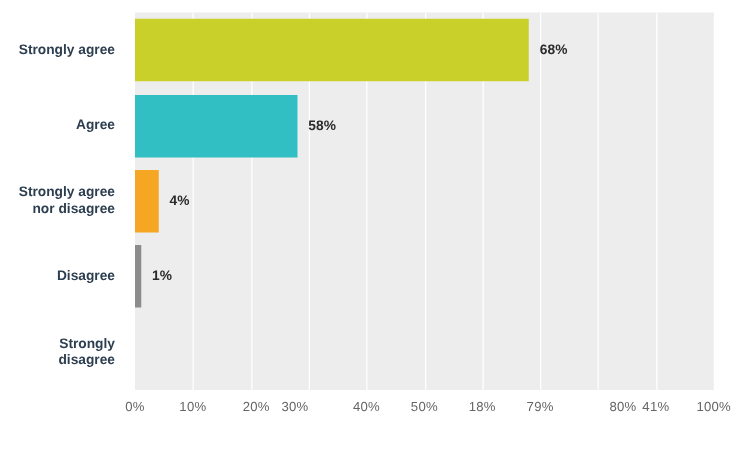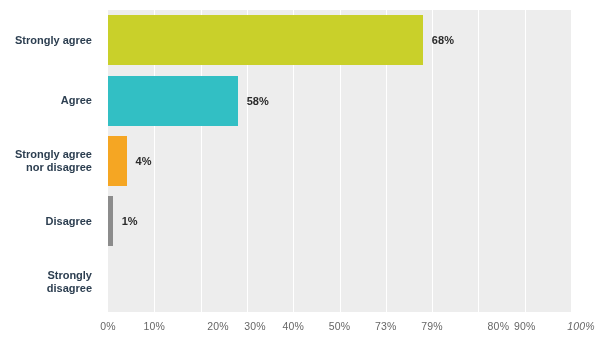--- a/index.html
+++ b/index.html
@@ -167,24 +167,24 @@
       <div class="cat-label" style="top: 120.8px; color: rgb(44, 62, 80);">Strongly agree
 nor disagree</div>
       <div class="cat-label" style="top: 181.2px; color: rgb(44, 62, 80);">Disagree</div>
       <div class="cat-label" style="top: 241.6px; color: rgb(44, 62, 80); margin-left: 20px;">Strongly
 disagree</div>
     </div>
 
   <div id="x-axis">
       <div class="x-tick" style="left: 0px; color: rgb(102, 102, 102);">0%</div>
       <div class="x-tick" style="left: 46.3px; color: rgb(102, 102, 102);">10%</div>
-      <div class="x-tick" style="left: 110px; color: rgb(102, 102, 102); text-align: center;">20%</div>
-      <div class="x-tick" style="left: 147px; color: rgb(102, 102, 102);">30%</div>
+      <div class="x-tick" style="left: 97px; color: rgb(102, 102, 102); text-align: center;">20%</div>
+      <div class="x-tick" style="left: 128px; color: rgb(102, 102, 102);">30%</div>
       <div class="x-tick" style="left: 185.2px; color: rgb(102, 102, 102);">40%</div>
       <div class="x-tick" style="left: 231.5px; color: rgb(102, 102, 102);">50%</div>
-      <div class="x-tick" style="left: 277.8px; color: rgb(102, 102, 102);">73%</div>
+      <div class="x-tick" style="left: 277.8px; color: rgb(102, 102, 102);">18%</div>
       <div class="x-tick" style="left: 324.1px; color: rgb(102, 102, 102);">79%</div>
       <div class="x-tick" style="left: 370.4px; color: rgb(102, 102, 102); padding-left: 40px;">80%</div>
-      <div class="x-tick" style="left: 416.7px; color: rgb(102, 102, 102);">90%</div>
-      <div class="x-tick" style="left: 473px; color: rgb(102, 102, 102); font-style: italic;">100%</div>
+      <div class="x-tick" style="left: 416.7px; color: rgb(102, 102, 102);">41%</div>
+      <div class="x-tick" style="left: 463px; color: rgb(102, 102, 102);">100%</div>
     </div>
 
 </div>
 
 </body></html>

